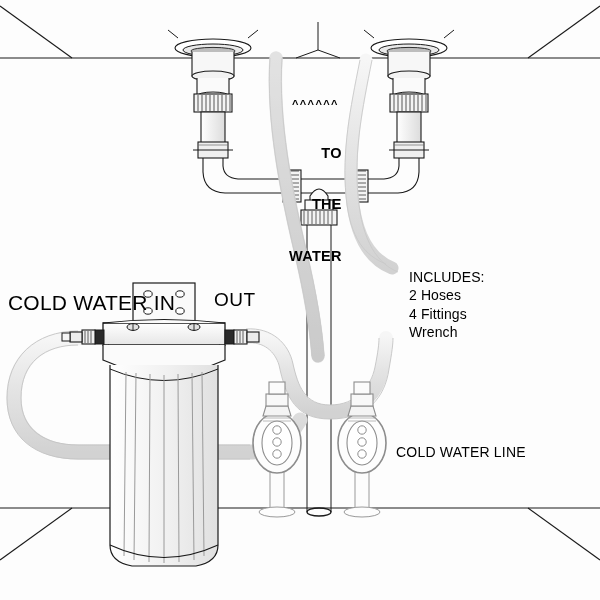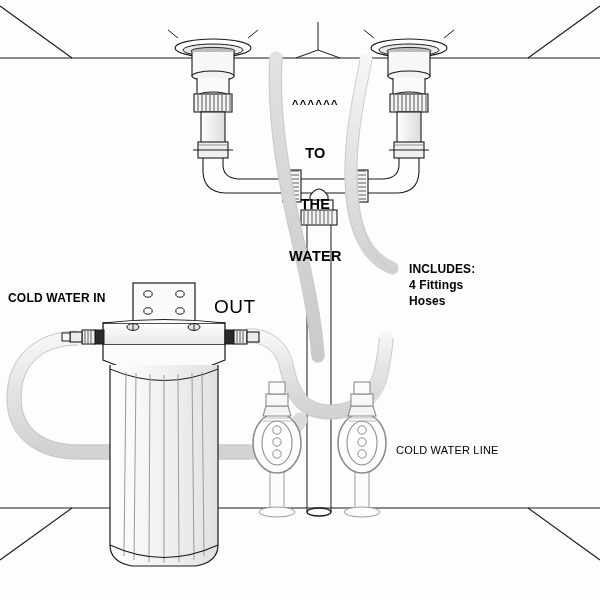--- a/index.html
+++ b/index.html
@@ -27,63 +27,63 @@
   }
   .label {
     position: absolute;
     color: #000000;
     white-space: pre;
     line-height: 1.18;
   }
   #label-cold-water-in {
     left: 8px;
     top: 291px;
-    font-size: 12px;
-    font-weight: bold;
+    font-size: 21px;
+    font-weight: normal;
     letter-spacing: 0.2px;
   }
   #label-out {
     left: 214px;
     top: 289px;
     font-size: 19px;
     font-weight: normal;
     letter-spacing: 0.5px;
-    margin-top: 7px;
   }
   #label-faucet {
     left: 289px;
     top: 64px;
     font-size: 14.5px;
     font-weight: bold;
     text-align: center;
     letter-spacing: 0.3px;
   }
   #label-faucet .arrows {
     display: block;
     font-size: 11px;
     letter-spacing: 1.4px;
     line-height: 1.1;
   }
   #label-faucet .fline {
     display: block;
     line-height: 1.22;
+    text-align: right;
   }
   #label-cold-water-line {
     left: 396px;
     top: 444px;
-    font-size: 11px;
+    font-size: 14px;
     font-weight: normal;
     letter-spacing: 0.2px;
   }
   #includes-block {
     position: absolute;
     left: 409px;
-    top: 262px;
-    font-size: 12px;
-    font-weight: bold;
+    top: 268px;
+    font-size: 14px;
+    font-weight: normal;
     line-height: 1.32;
     letter-spacing: 0.1px;
   }
   #includes-block .inc-item {
     display: block;
     white-space: pre;
   }
 </style>
 </head>
 <body>
@@ -403,17 +403,18 @@
     <span class="arrows">^^^^^^</span>
     <span class="fline">TO</span>
     <span class="fline">THE</span>
     <span class="fline">WATER</span>
   </div>
 
   <div class="label" id="label-cold-water-line">COLD WATER LINE</div>
 
   <div id="includes-block">
     <span class="inc-item">INCLUDES:</span>
+    <span class="inc-item">2 Hoses</span>
     <span class="inc-item">4 Fittings</span>
-    <span class="inc-item">Hoses</span>
+    <span class="inc-item">Wrench</span>
   </div>
 
 </div>
 
 </body></html>

